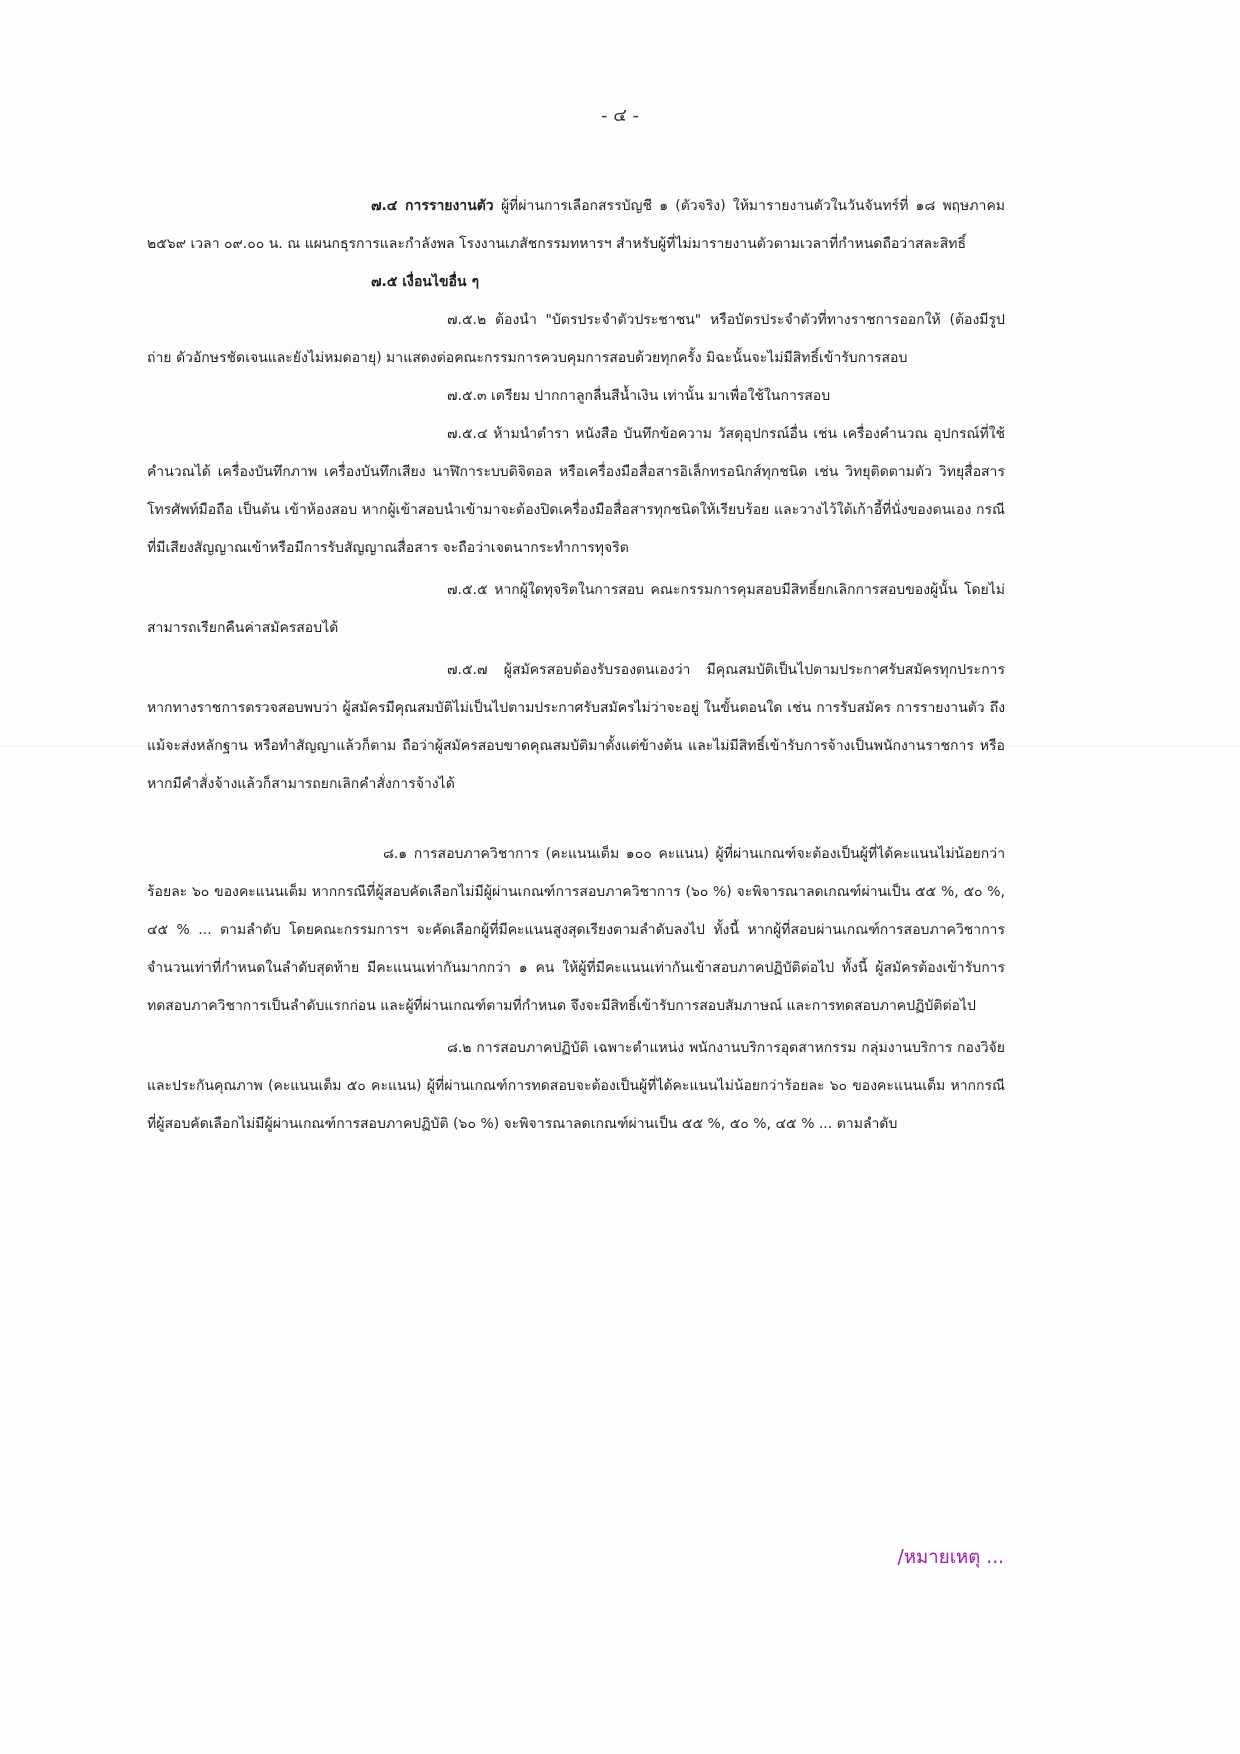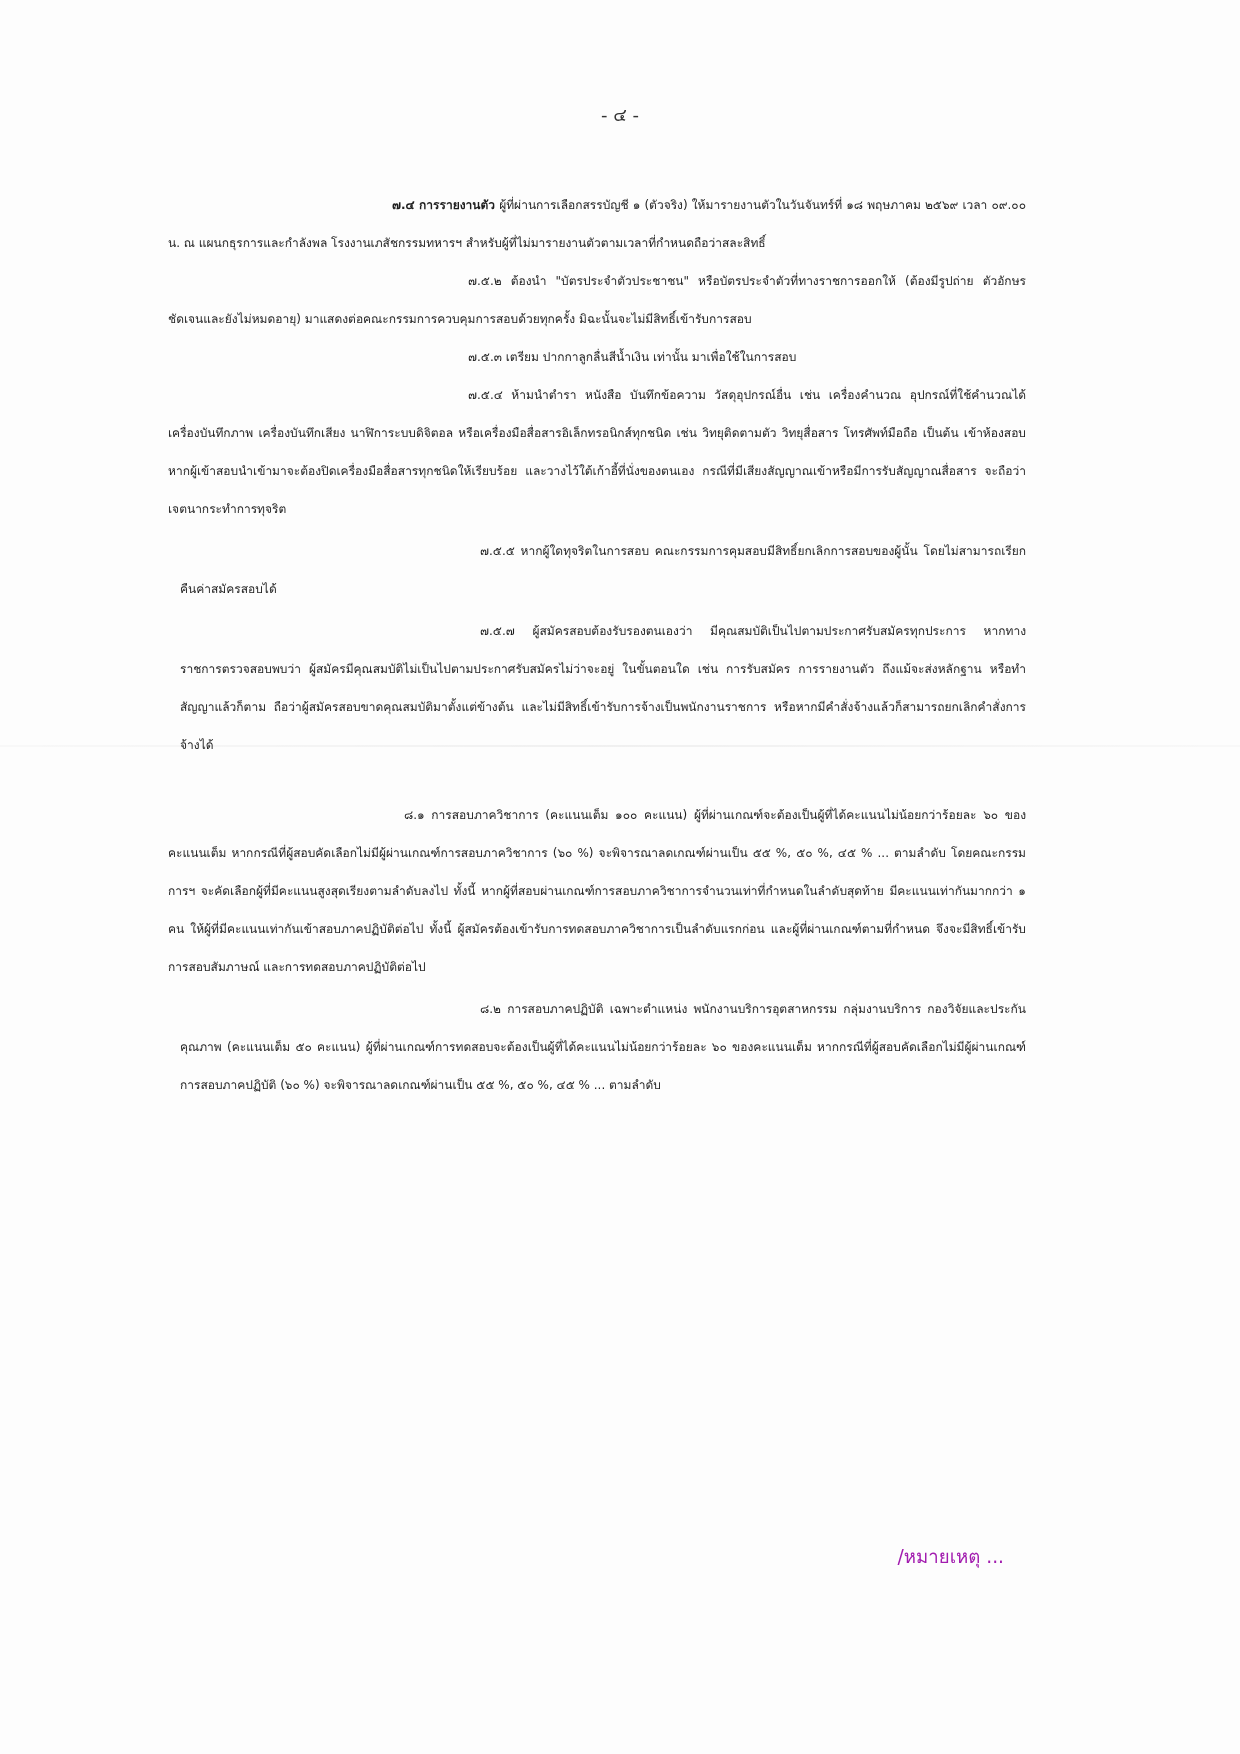--- a/index.html
+++ b/index.html
@@ -8,32 +8,32 @@
     position: absolute; left: 0; top: 0; width: 1240px; height: 1754px;
     background: #fdfdfd;
     font-family: "DejaVu Sans", "Liberation Sans", sans-serif;
     color: #1e1e1e;
   }
   .page-number {
     position: absolute; top: 100px; left: 0; width: 1240px; text-align: center;
     font-size: 18px; color: #333;
   }
   .content {
-    position: absolute; left: 168px; top: 186px; width: 858px;
-    font-size: 12px; line-height: 38px;
+    position: absolute; left: 147px; top: 186px; width: 858px;
+    font-size: 14px; line-height: 38px;
   }
   .p { margin: 0; text-align: justify; text-align-last: left; white-space: normal; }
   .indent1 { text-indent: 224px; }
   .indent2 { text-indent: 300px; }
   .indent-head { padding-left: 224px; }
   .indent-head8 { padding-left: 190px; }
   .indent81 { text-indent: 236px; margin-top: 32px; }
   .b { font-weight: bold; }
   .heading-line { margin: 0; }
-  .gap-small { margin-top: 4px; margin-left: 12px; }
+  .gap-small { margin-top: 4px; }
   .continue {
     position: absolute; top: 1542px; right: 236px;
     font-size: 18.6px; color: #a21caf; margin-left: 16px;
   }
   .scanline {
     position: absolute; left: 0; width: 1240px; height: 2px; top: 745px;
     background: linear-gradient(to right, rgba(0,0,0,0.02), rgba(0,0,0,0.05), rgba(0,0,0,0.02));
   }
 </style>
 </head>
@@ -41,20 +41,21 @@
 
 <div class="page">
   <div class="page-number">- ๔ -</div>
 
   <div class="scanline"></div>
 
   <div class="content">
 
     <p class="p indent1"><span class="b">๗.๔ การรายงานตัว</span> <span>ผู้ที่ผ่านการเลือกสรรบัญชี ๑ (ตัวจริง) ให้มารายงานตัวในวันจันทร์ที่ ๑๘ พฤษภาคม ๒๕๖๙ เวลา ๐๙.๐๐ น. ณ แผนกธุรการและกำลังพล โรงงานเภสัชกรรมทหารฯ สำหรับผู้ที่ไม่มารายงานตัวตามเวลาที่กำหนดถือว่าสละสิทธิ์</span></p>
 
+    <p class="p heading-line indent-head b">๗.๕ เงื่อนไขอื่น ๆ</p>
 
     <p class="p indent2">๗.๕.๒ ต้องนำ "บัตรประจำตัวประชาชน" หรือบัตรประจำตัวที่ทางราชการออกให้ (ต้องมีรูปถ่าย ตัวอักษรชัดเจนและยังไม่หมดอายุ) มาแสดงต่อคณะกรรมการควบคุมการสอบด้วยทุกครั้ง มิฉะนั้นจะไม่มีสิทธิ์เข้ารับการสอบ</p>
     <p class="p indent2">๗.๕.๓ เตรียม ปากกาลูกลื่นสีน้ำเงิน เท่านั้น มาเพื่อใช้ในการสอบ</p>
     <p class="p indent2">๗.๕.๔ ห้ามนำตำรา หนังสือ บันทึกข้อความ วัสดุอุปกรณ์อื่น เช่น เครื่องคำนวณ อุปกรณ์ที่ใช้คำนวณได้ เครื่องบันทึกภาพ เครื่องบันทึกเสียง นาฬิการะบบดิจิตอล หรือเครื่องมือสื่อสารอิเล็กทรอนิกส์ทุกชนิด เช่น วิทยุติดตามตัว วิทยุสื่อสาร โทรศัพท์มือถือ เป็นต้น เข้าห้องสอบ หากผู้เข้าสอบนำเข้ามาจะต้องปิดเครื่องมือสื่อสารทุกชนิดให้เรียบร้อย และวางไว้ใต้เก้าอี้ที่นั่งของตนเอง กรณีที่มีเสียงสัญญาณเข้าหรือมีการรับสัญญาณสื่อสาร จะถือว่าเจตนากระทำการทุจริต</p>
     <p class="p indent2 gap-small">๗.๕.๕ หากผู้ใดทุจริตในการสอบ คณะกรรมการคุมสอบมีสิทธิ์ยกเลิกการสอบของผู้นั้น โดยไม่สามารถเรียกคืนค่าสมัครสอบได้</p>
     <p class="p indent2 gap-small">๗.๕.๗ ผู้สมัครสอบต้องรับรองตนเองว่า มีคุณสมบัติเป็นไปตามประกาศรับสมัครทุกประการ หากทางราชการตรวจสอบพบว่า ผู้สมัครมีคุณสมบัติไม่เป็นไปตามประกาศรับสมัครไม่ว่าจะอยู่ ในขั้นตอนใด เช่น การรับสมัคร การรายงานตัว ถึงแม้จะส่งหลักฐาน หรือทำสัญญาแล้วก็ตาม ถือว่าผู้สมัครสอบขาดคุณสมบัติมาตั้งแต่ข้างต้น และไม่มีสิทธิ์เข้ารับการจ้างเป็นพนักงานราชการ หรือหากมีคำสั่งจ้างแล้วก็สามารถยกเลิกคำสั่งการจ้างได้</p>
 
 
     <p class="p indent81">๘.๑ การสอบภาควิชาการ (คะแนนเต็ม ๑๐๐ คะแนน) ผู้ที่ผ่านเกณฑ์จะต้องเป็นผู้ที่ได้คะแนนไม่น้อยกว่าร้อยละ ๖๐ ของคะแนนเต็ม หากกรณีที่ผู้สอบคัดเลือกไม่มีผู้ผ่านเกณฑ์การสอบภาควิชาการ (๖๐ %) จะพิจารณาลดเกณฑ์ผ่านเป็น ๕๕ %, ๕๐ %, ๔๕ % ... ตามลำดับ โดยคณะกรรมการฯ จะคัดเลือกผู้ที่มีคะแนนสูงสุดเรียงตามลำดับลงไป ทั้งนี้ หากผู้ที่สอบผ่านเกณฑ์การสอบภาควิชาการจำนวนเท่าที่กำหนดในลำดับสุดท้าย มีคะแนนเท่ากันมากกว่า ๑ คน ให้ผู้ที่มีคะแนนเท่ากันเข้าสอบภาคปฏิบัติต่อไป ทั้งนี้ ผู้สมัครต้องเข้ารับการทดสอบภาควิชาการเป็นลำดับแรกก่อน และผู้ที่ผ่านเกณฑ์ตามที่กำหนด จึงจะมีสิทธิ์เข้ารับการสอบสัมภาษณ์ และการทดสอบภาคปฏิบัติต่อไป</p>
     <p class="p indent2 gap-small">๘.๒ การสอบภาคปฏิบัติ เฉพาะตำแหน่ง พนักงานบริการอุตสาหกรรม กลุ่มงานบริการ กองวิจัยและประกันคุณภาพ (คะแนนเต็ม ๕๐ คะแนน) ผู้ที่ผ่านเกณฑ์การทดสอบจะต้องเป็นผู้ที่ได้คะแนนไม่น้อยกว่าร้อยละ ๖๐ ของคะแนนเต็ม หากกรณีที่ผู้สอบคัดเลือกไม่มีผู้ผ่านเกณฑ์การสอบภาคปฏิบัติ (๖๐ %) จะพิจารณาลดเกณฑ์ผ่านเป็น ๕๕ %, ๕๐ %, ๔๕ % ... ตามลำดับ</p>

